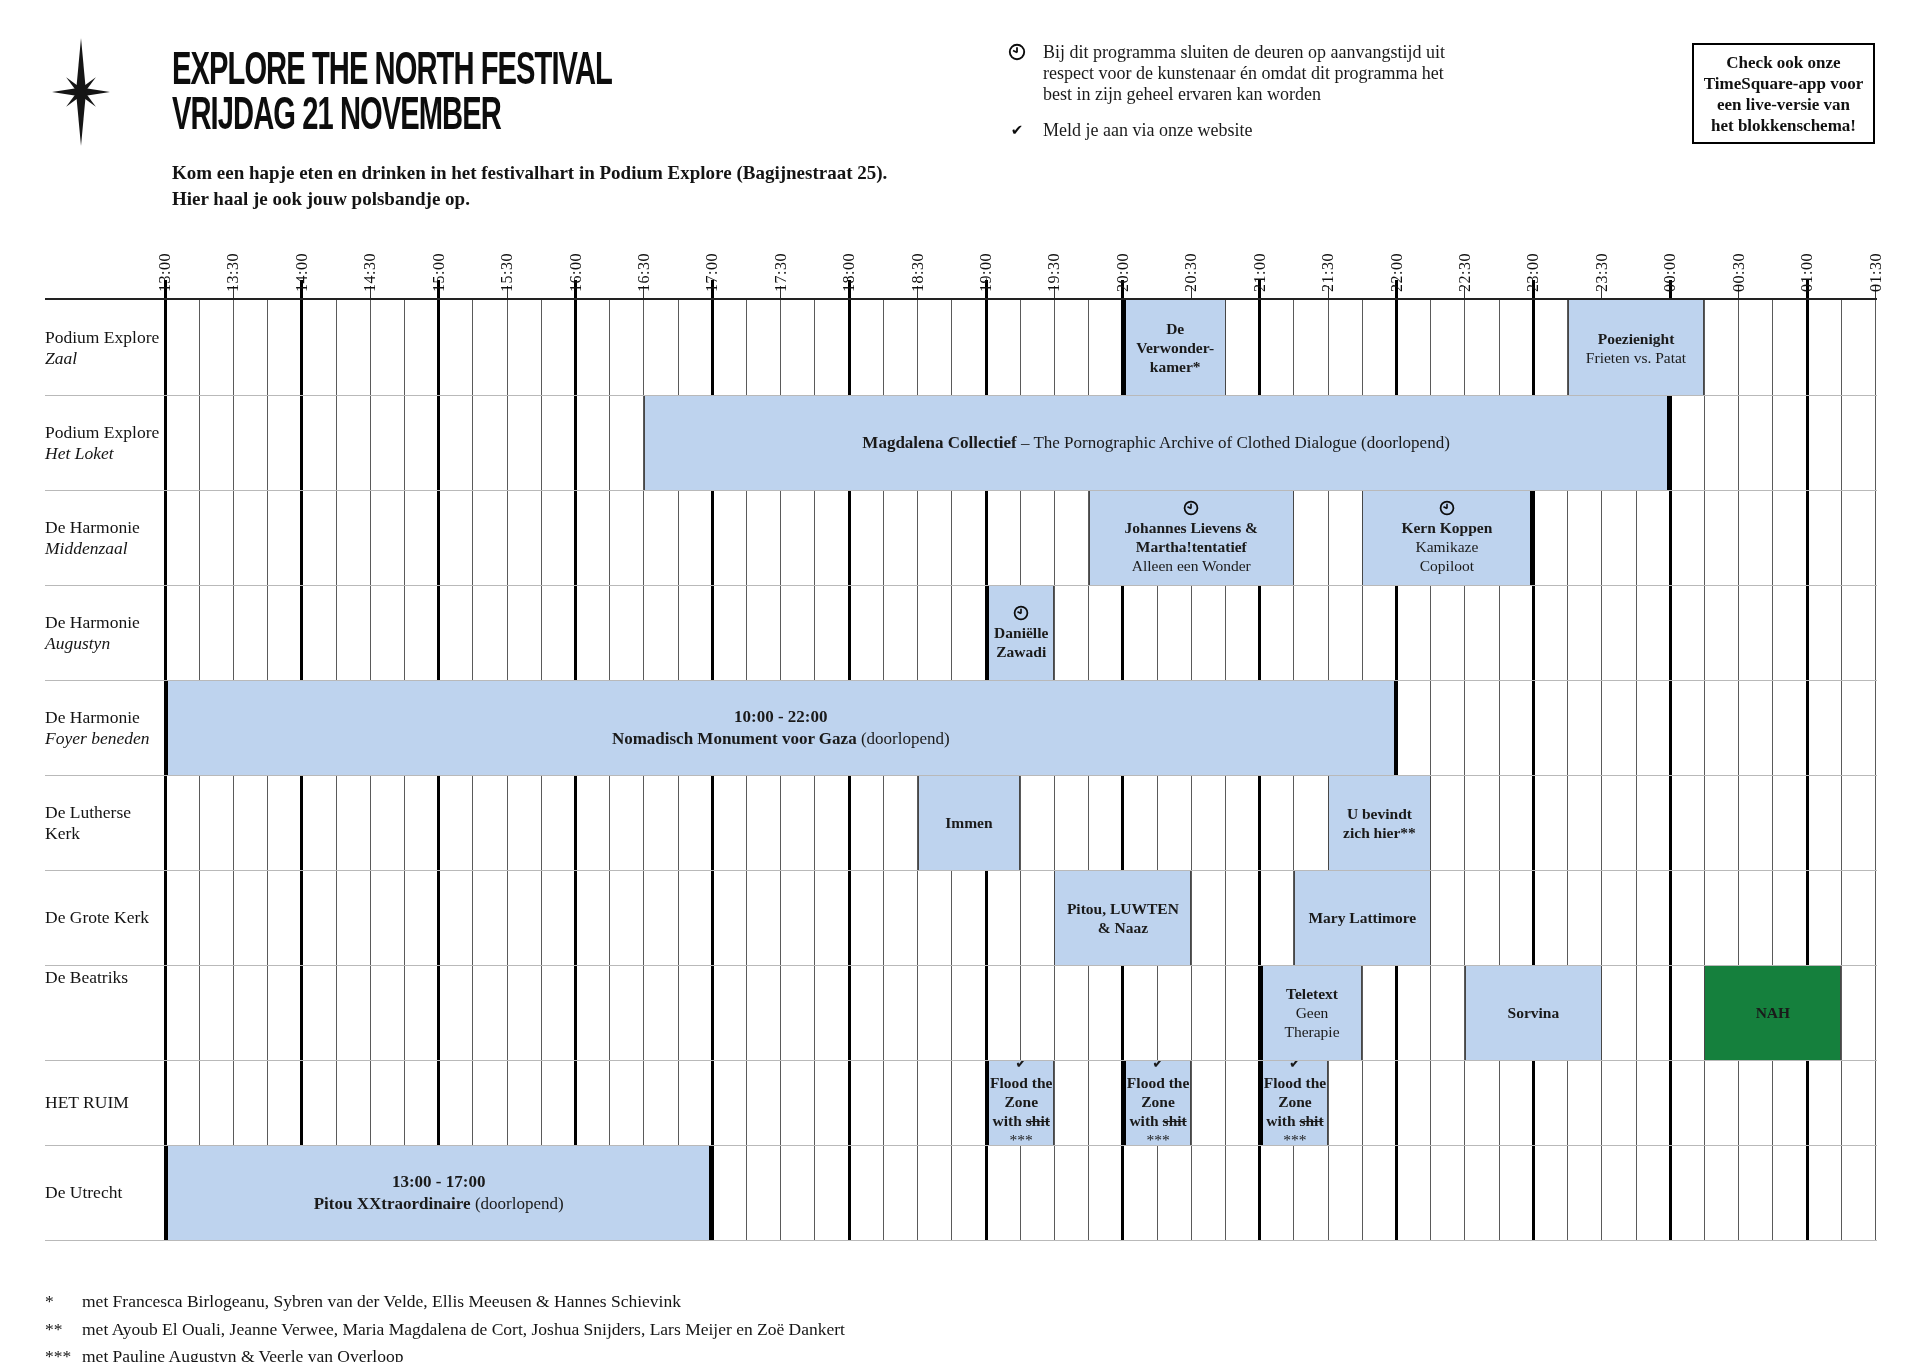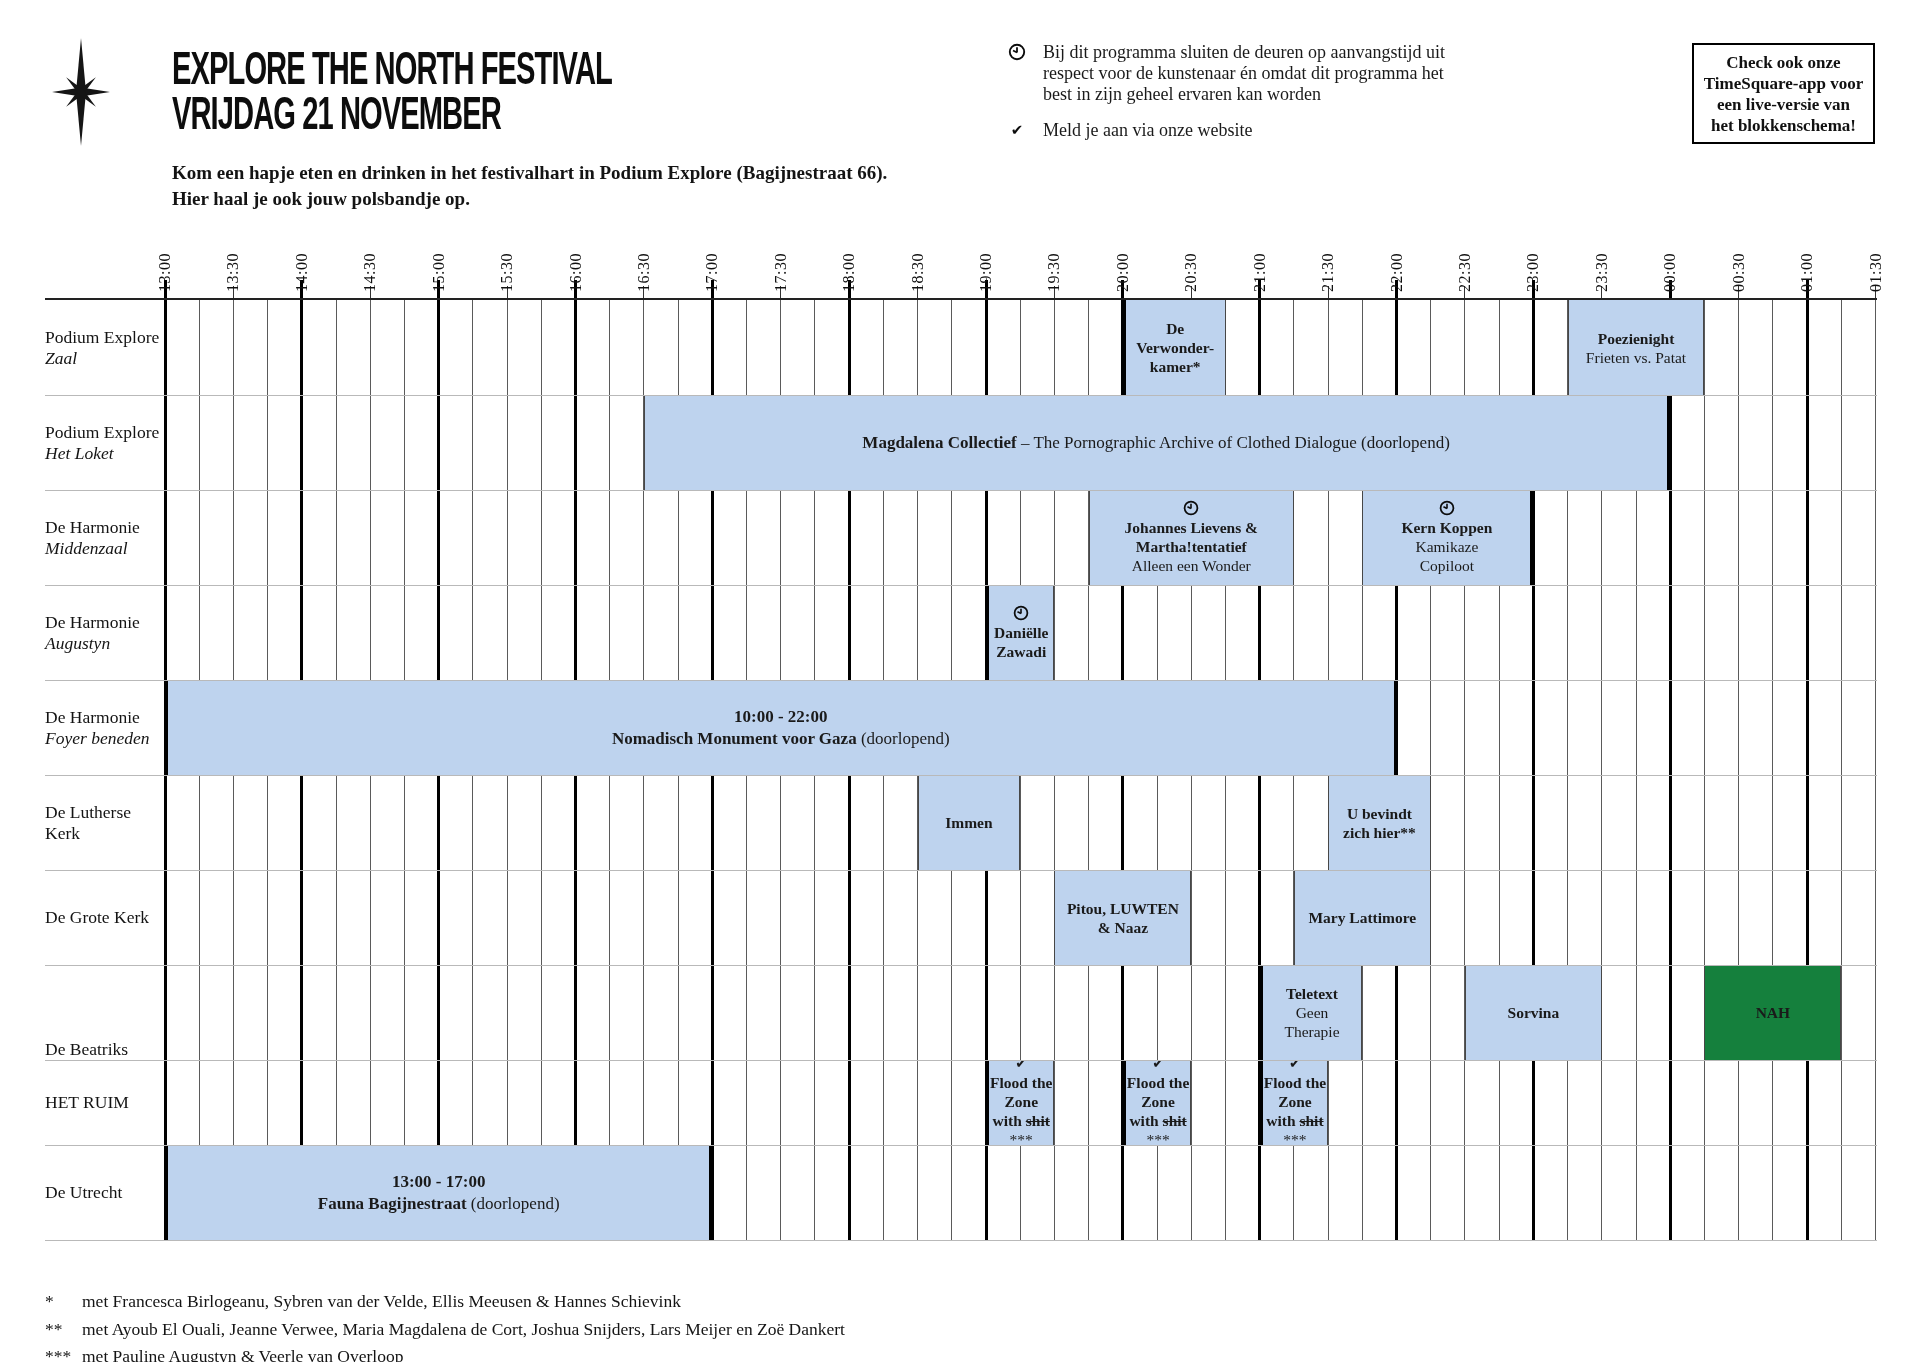--- a/index.html
+++ b/index.html
@@ -50,21 +50,21 @@
       <polygon points="-29,0 0,-4.5 29,0 0,4.5"></polygon>
       <g transform="rotate(45)">
         <polygon points="0,-21 3.2,0 0,21 -3.2,0"></polygon>
         <polygon points="-21,0 0,-3.2 21,0 0,3.2"></polygon>
       </g>
     </g>
   </svg>
 
   <div class="title-line" style="top:46px">EXPLORE THE NORTH FESTIVAL</div>
   <div class="title-line" style="top:91px">VRIJDAG 21 NOVEMBER</div>
-  <div class="subtitle">Kom een hapje eten en drinken in het festivalhart in Podium Explore (Bagijnestraat 66).
+  <div class="subtitle">Kom een hapje eten en drinken in het festivalhart in Podium Explore (Bagijnestraat 25).
 Hier haal je ook jouw polsbandje op.</div>
 
   <div class="note" style="left:1008px;top:42px">
     <span class="note-icon">
       <svg width="18" height="18" viewBox="0 0 20 20">
           <circle cx="10" cy="10" r="8" fill="none" stroke="#0c0c0c" stroke-width="2.1"></circle>
           <line x1="10" y1="10.6" x2="10" y2="4.8" stroke="#0c0c0c" stroke-width="2"></line>
           <line x1="10" y1="10.6" x2="5.6" y2="8.4" stroke="#0c0c0c" stroke-width="2"></line>
         </svg>
     </span>
@@ -269,21 +269,21 @@
       <div class="vlabel" style="top: 870px; height: 95px;">
         <div>De Grote Kerk</div>
       </div>
       <div class="block" style="left: 1054.46px; top: 870px; width: 136.84px; height: 95px; background: rgb(190, 211, 238); border-left: 1px solid rgb(71, 71, 71); border-right: 1px solid rgb(71, 71, 71);">
         <div class="bline"><span style="font-weight: bold;">Pitou, LUWTEN</span></div>
         <div class="bline"><span style="font-weight: bold;">&amp; Naaz</span></div>
       </div>
       <div class="block" style="left: 1293.93px; top: 870px; width: 136.84px; height: 95px; background: rgb(190, 211, 238); border-left: 1px solid rgb(71, 71, 71); border-right: 1px solid rgb(71, 71, 71);">
         <div class="bline"><span style="font-weight: bold;">Mary Lattimore</span></div>
       </div>
-      <div class="vlabel" style="top: 965px; height: 95px; justify-content: flex-end;">
+      <div class="vlabel" style="top: 930px; height: 95px;">
         <div>De Beatriks</div>
       </div>
       <div class="block" style="left: 1259.72px; top: 965px; width: 102.63px; height: 95px; background: rgb(190, 211, 238); border-left: 3px solid rgb(0, 0, 0); border-right: 1px solid rgb(71, 71, 71); align-items: center;">
         <div class="bline"><span style="font-weight: bold;">Teletext</span></div>
         <div class="bline"><span>Geen</span></div>
         <div class="bline"><span>Therapie</span></div>
       </div>
       <div class="block" style="left: 1464.98px; top: 965px; width: 136.84px; height: 95px; background: rgb(190, 211, 238); border-left: 1px solid rgb(71, 71, 71); border-right: 1px solid rgb(71, 71, 71);">
         <div class="bline"><span style="font-weight: bold;">Sorvina</span></div>
       </div>
@@ -312,21 +312,21 @@
         <div class="bline"><span style="font-weight: bold;">Flood the</span></div>
         <div class="bline"><span style="font-weight: bold;">Zone</span></div>
         <div class="bline"><span style="font-weight: bold;">with </span><span style="font-weight: bold; text-decoration: line-through;">shit</span></div>
         <div class="bline"><span>***</span></div>
       </div>
       <div class="vlabel" style="top: 1145px; height: 95px;">
         <div>De Utrecht</div>
       </div>
       <div class="block banner" style="left: 165px; top: 1145px; width: 547.36px; height: 95px; background: rgb(190, 211, 238); border-left: 3px solid rgb(0, 0, 0); border-right: 3px solid rgb(0, 0, 0);">
         <div class="bline"><span style="font-weight: bold;">13:00 - 17:00</span></div>
-        <div class="bline"><span style="font-weight: bold;">Fauna Bagijnestraat</span><span> (doorlopend)</span></div>
+        <div class="bline"><span style="font-weight: bold;">Pitou XXtraordinaire</span><span> (doorlopend)</span></div>
       </div>
     </div>
 
   <div id="footnotes">
       <div class="fnrow"><span class="fnm">*</span><span>met Francesca Birlogeanu, Sybren van der Velde, Ellis Meeusen &amp; Hannes Schievink</span></div>
       <div class="fnrow"><span class="fnm">**</span><span>met Ayoub El Ouali, Jeanne Verwee, Maria Magdalena de Cort, Joshua Snijders, Lars Meijer en Zoë Dankert</span></div>
       <div class="fnrow"><span class="fnm">***</span><span>met Pauline Augustyn &amp; Veerle van Overloop</span></div>
     </div>
 
 </div>

